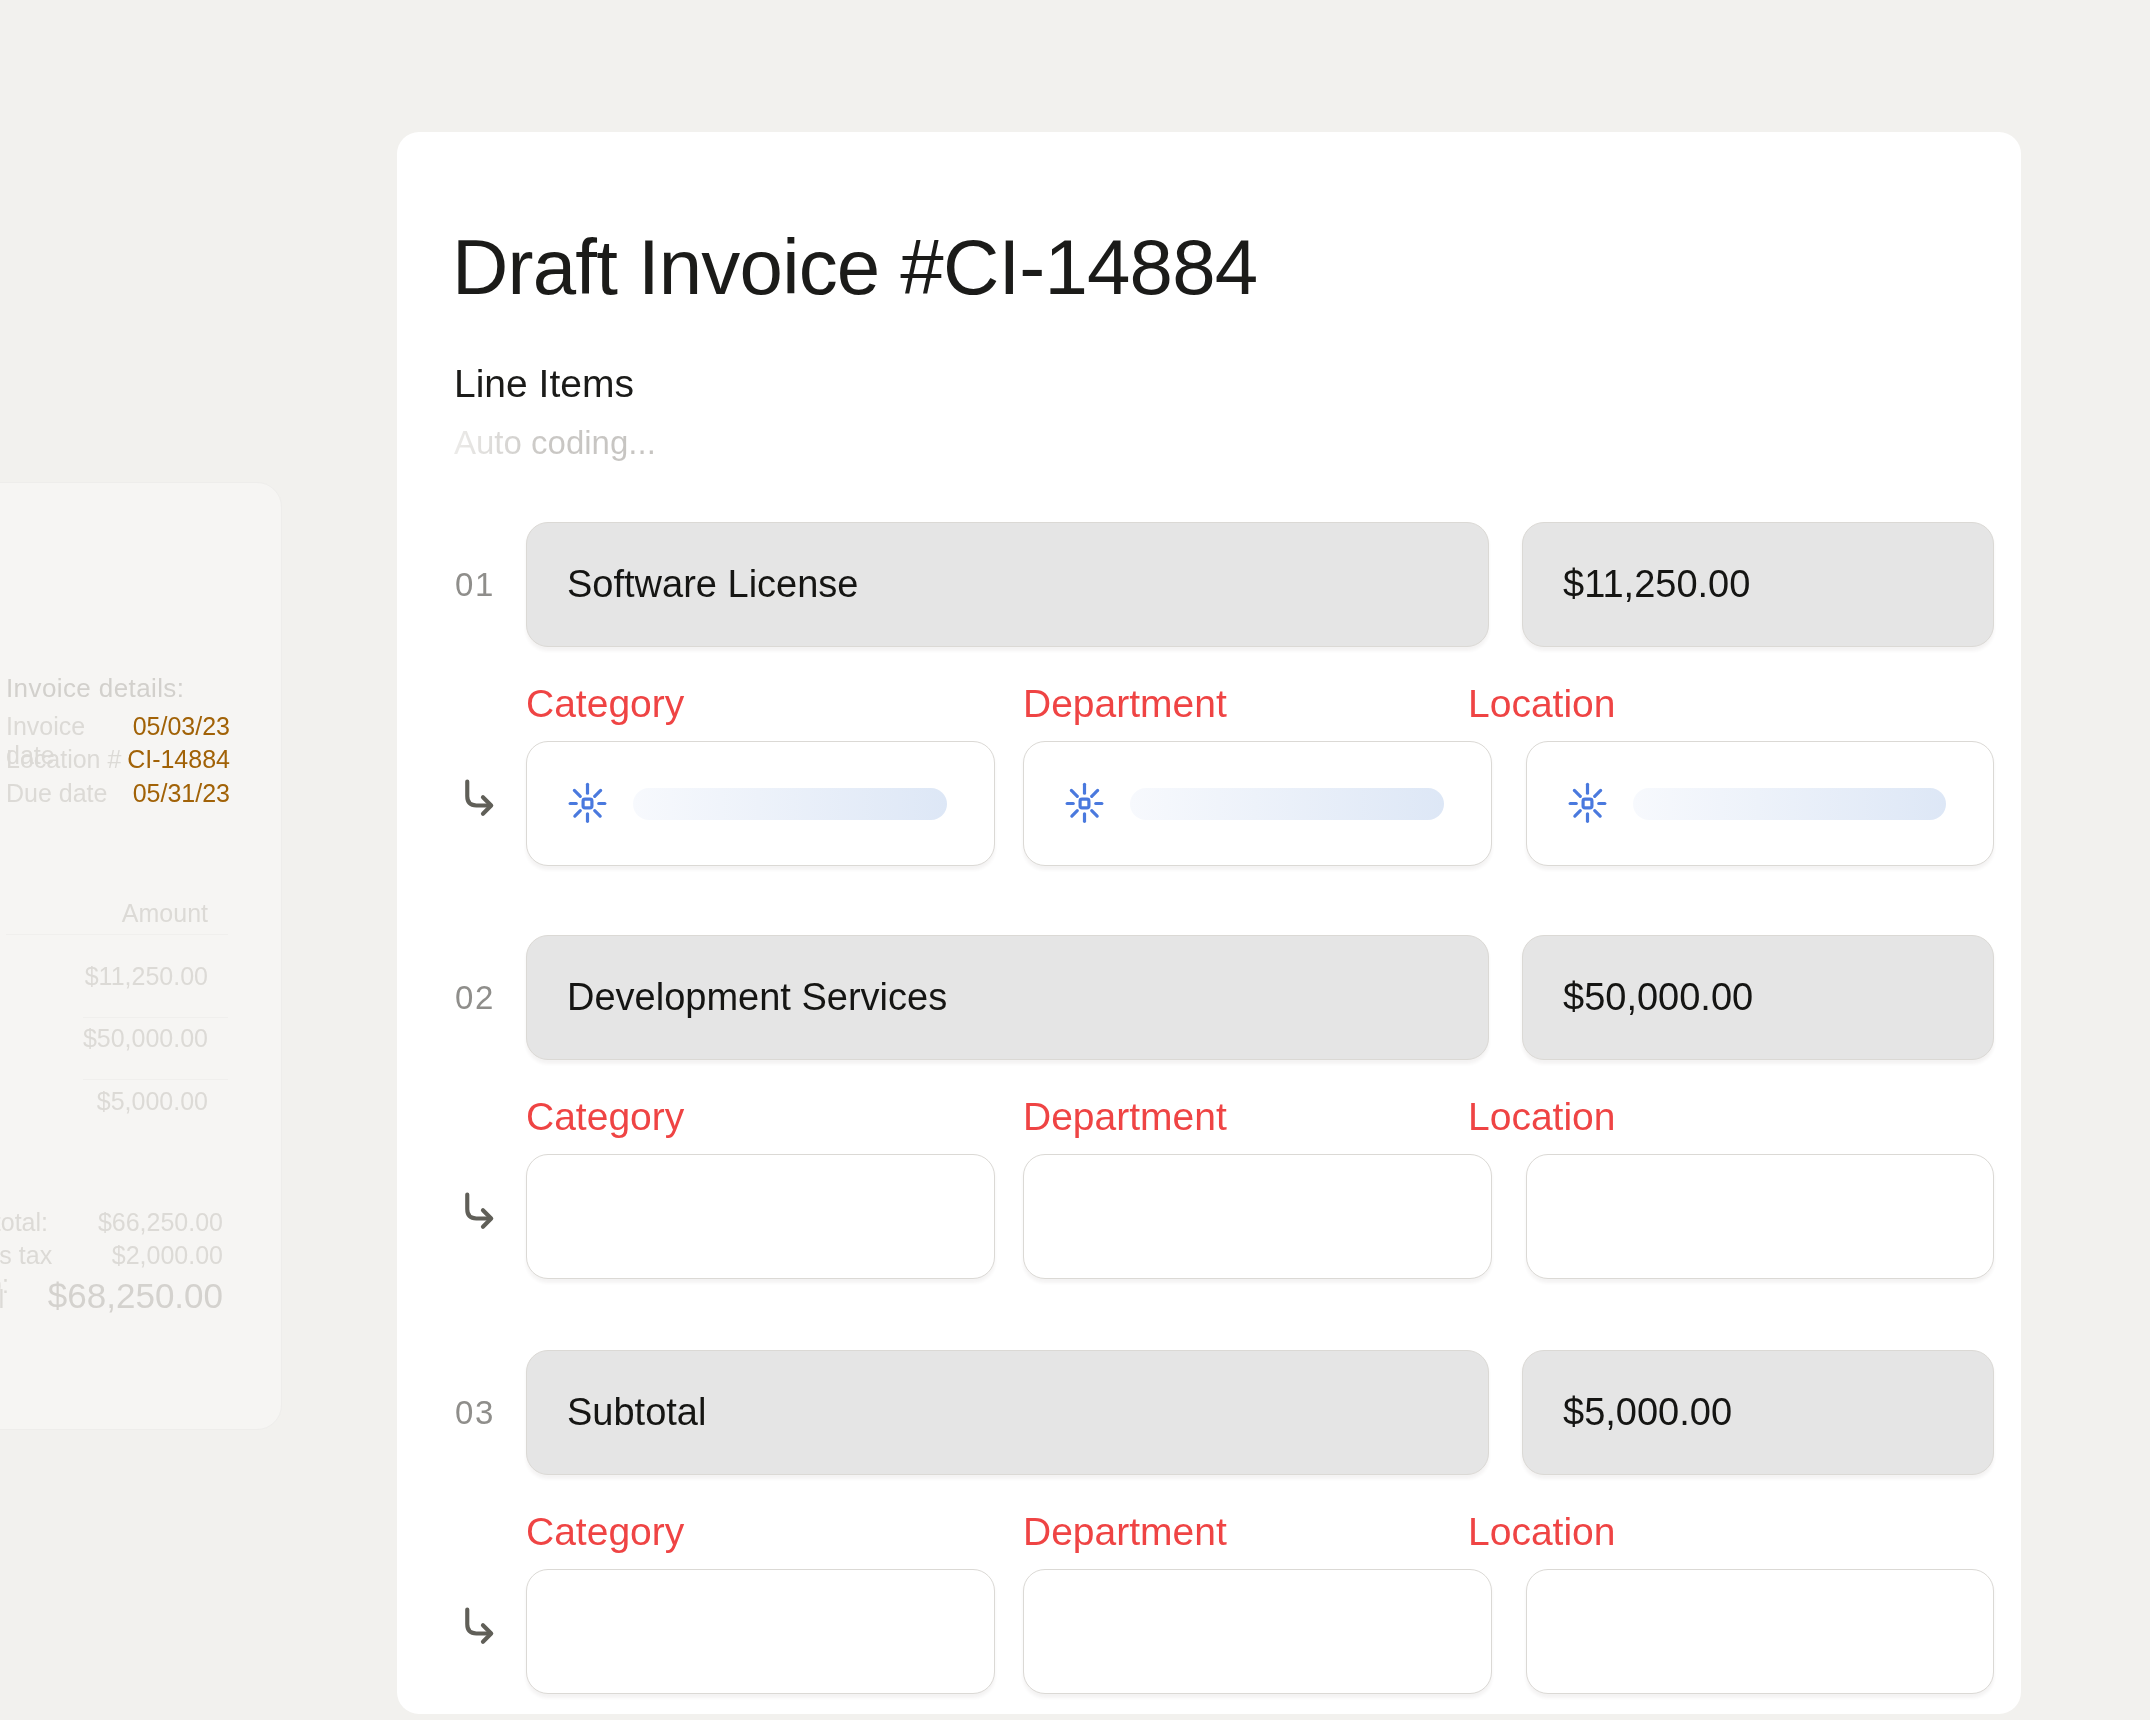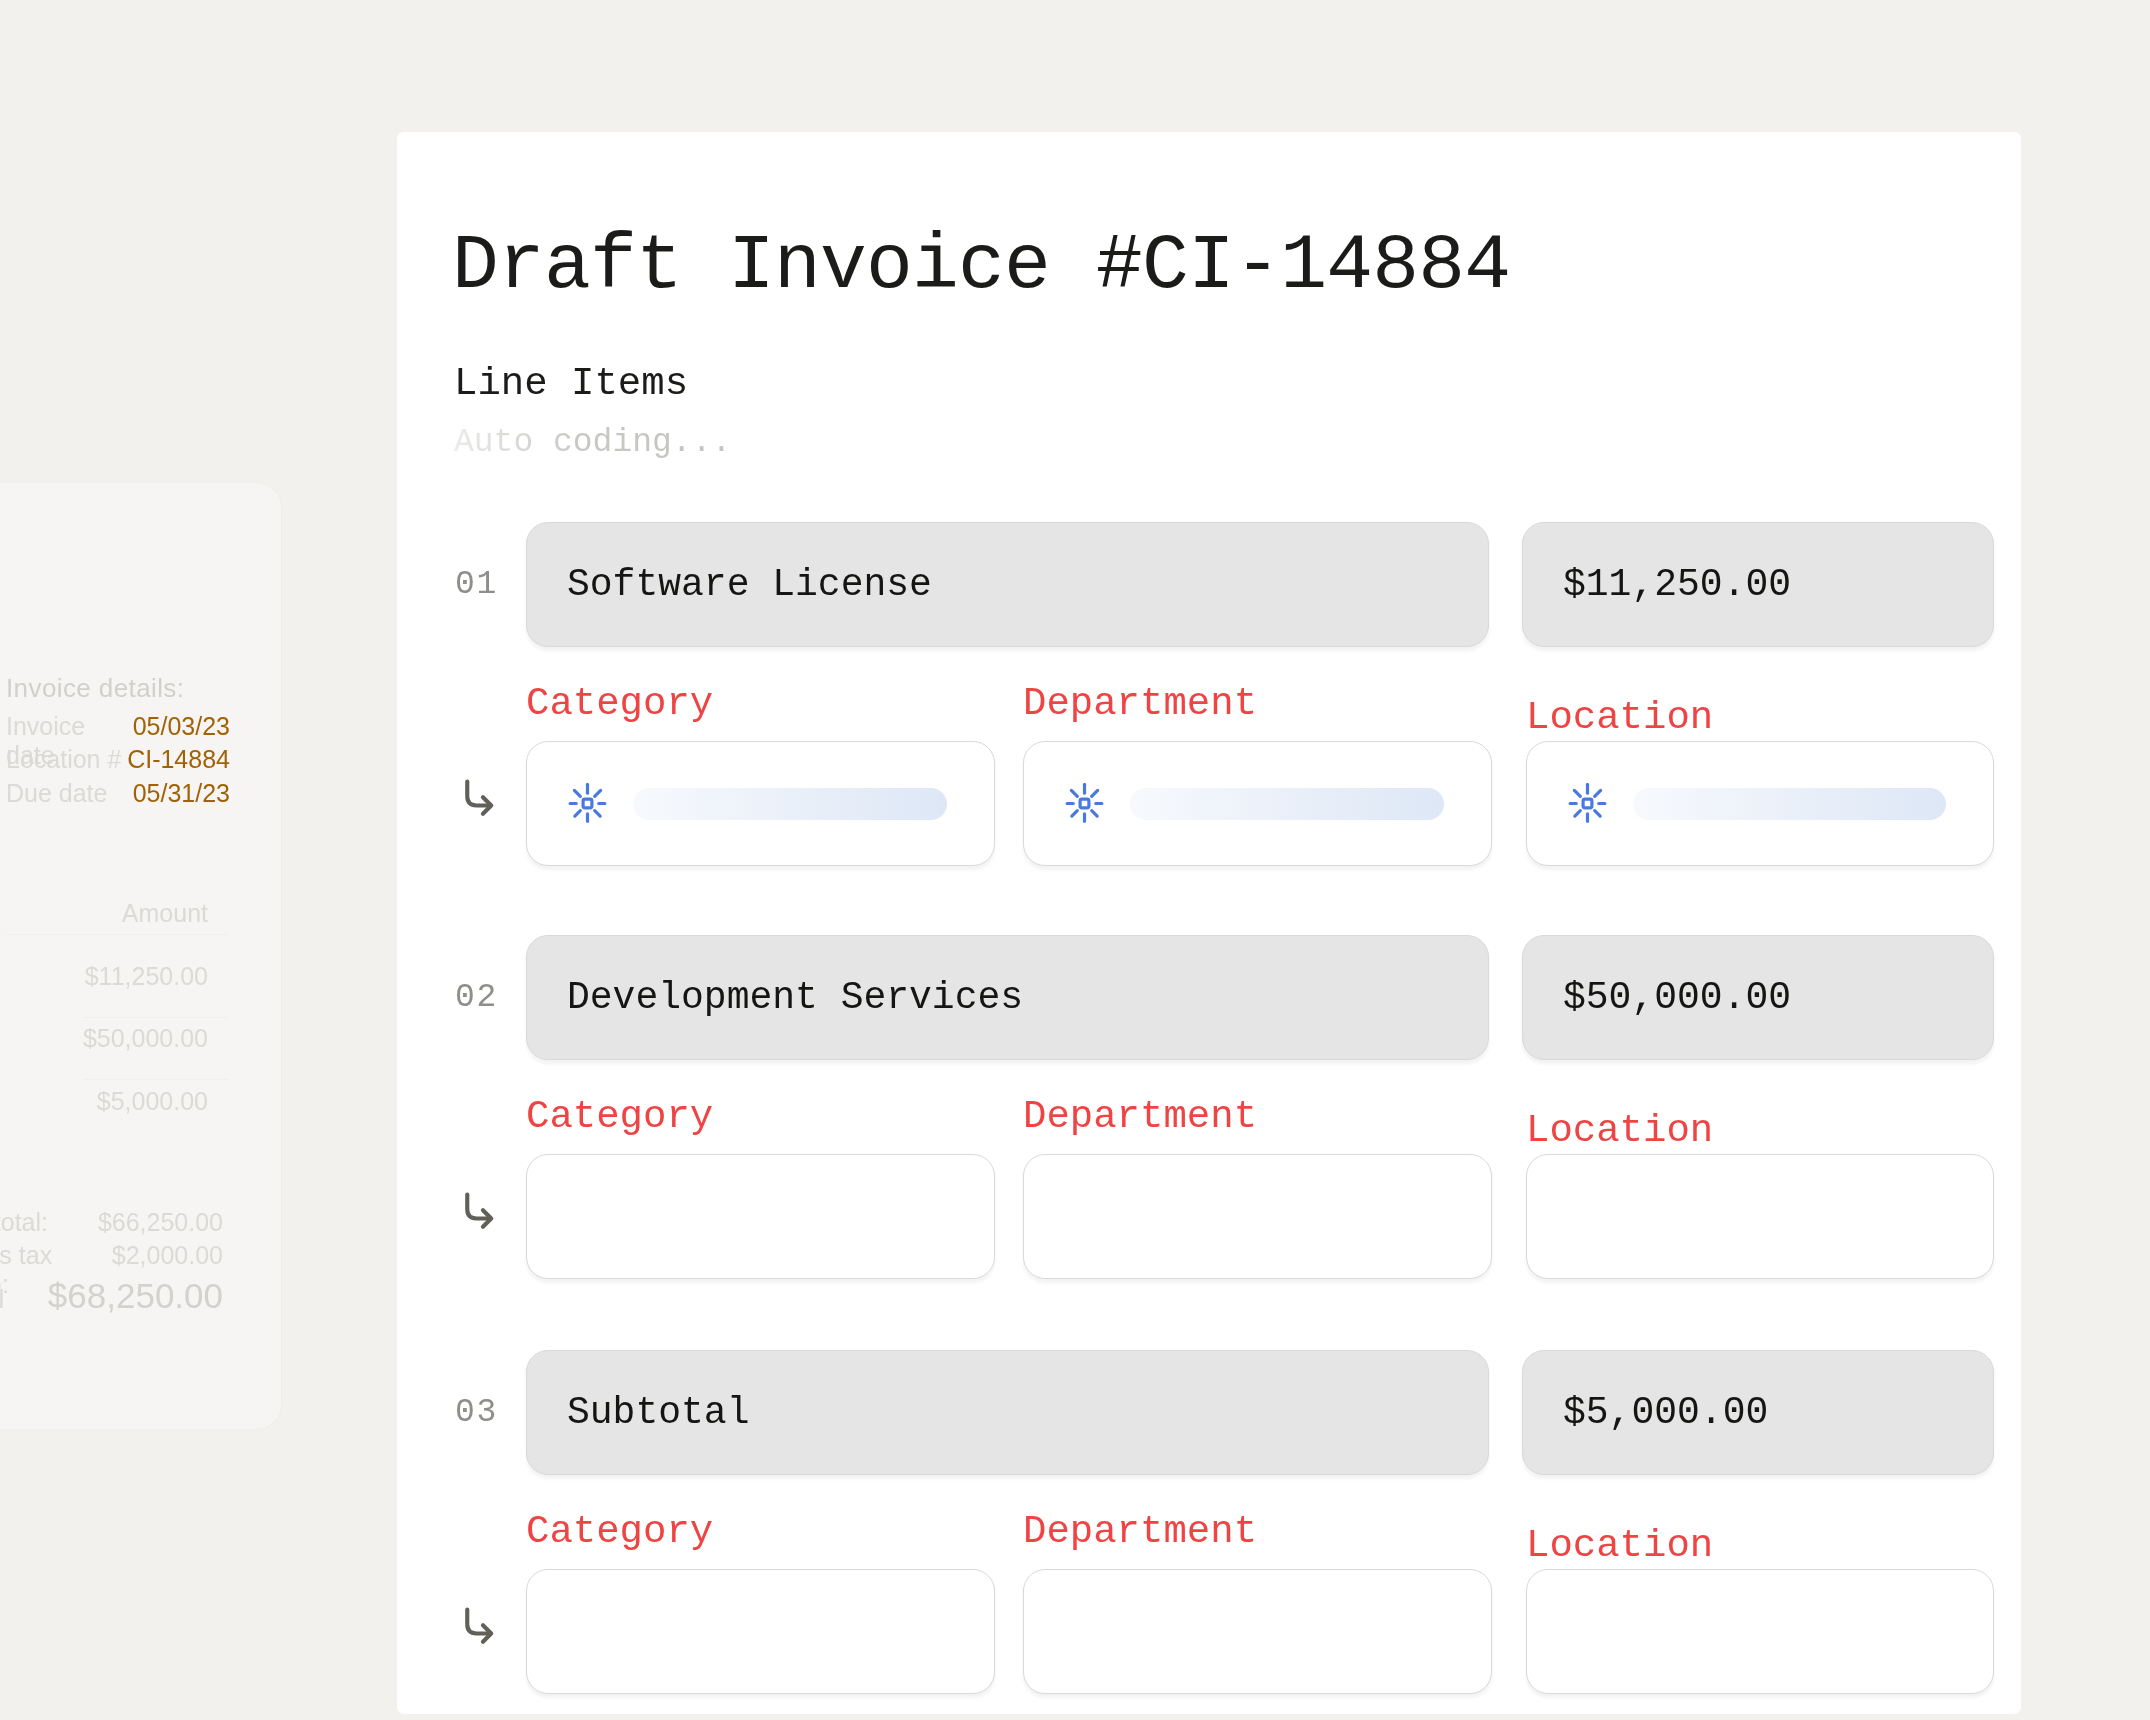--- a/index.html
+++ b/index.html
@@ -50,22 +50,21 @@
   }
   .sum-row.total { font-size: 26px; }
   .sum-row.total .sv { font-size: 35px; color: #d4d2ce; }
 
   
   .card {
     position: absolute;
     left: 397px; top: 132px;
     width: 1624px; height: 1582px;
     background: #ffffff;
-    border-radius: 7px;
-    font-family: Liberation Mono, monospace;
+    border-radius: 22px;
   }
   .page-title {
     position: absolute; left: 55px; top: 90px;
     font-size: 78px; font-weight: 500; letter-spacing: -0.8px; color: #1b1b19;
   }
   .section-heading {
     position: absolute; left: 57px; top: 230px;
     font-size: 39px; color: #1b1b19;
   }
   .status-text {
@@ -96,21 +95,21 @@
     font-size: 38px; color: #151513;
     padding-left: 40px;
   }
   .name-box   { left: 129px;  width: 963px; }
   .amount-box { left: 1125px; width: 472px; }
 
   .sub-label {
     position: absolute; top: 160px;
     font-size: 39px; color: #ef4444;
   }
-  .lbl-cat { left: 129px; } .lbl-dep { left: 626px; } .lbl-loc { left: 1129px; margin-top: 14px; }
+  .lbl-cat { left: 129px; } .lbl-dep { left: 626px; } .lbl-loc { left: 1071px; }
 
   .sub-box {
     position: absolute; top: 219px; height: 125px;
     background: #fff;
     border: 1.7px solid #dbd9d5;
     border-radius: 22px;
     box-shadow: 0 3.3px 3.3px rgba(60, 55, 48, 0.06);
     display: flex; align-items: center;
     padding: 0 47px 0 38px;
   }

